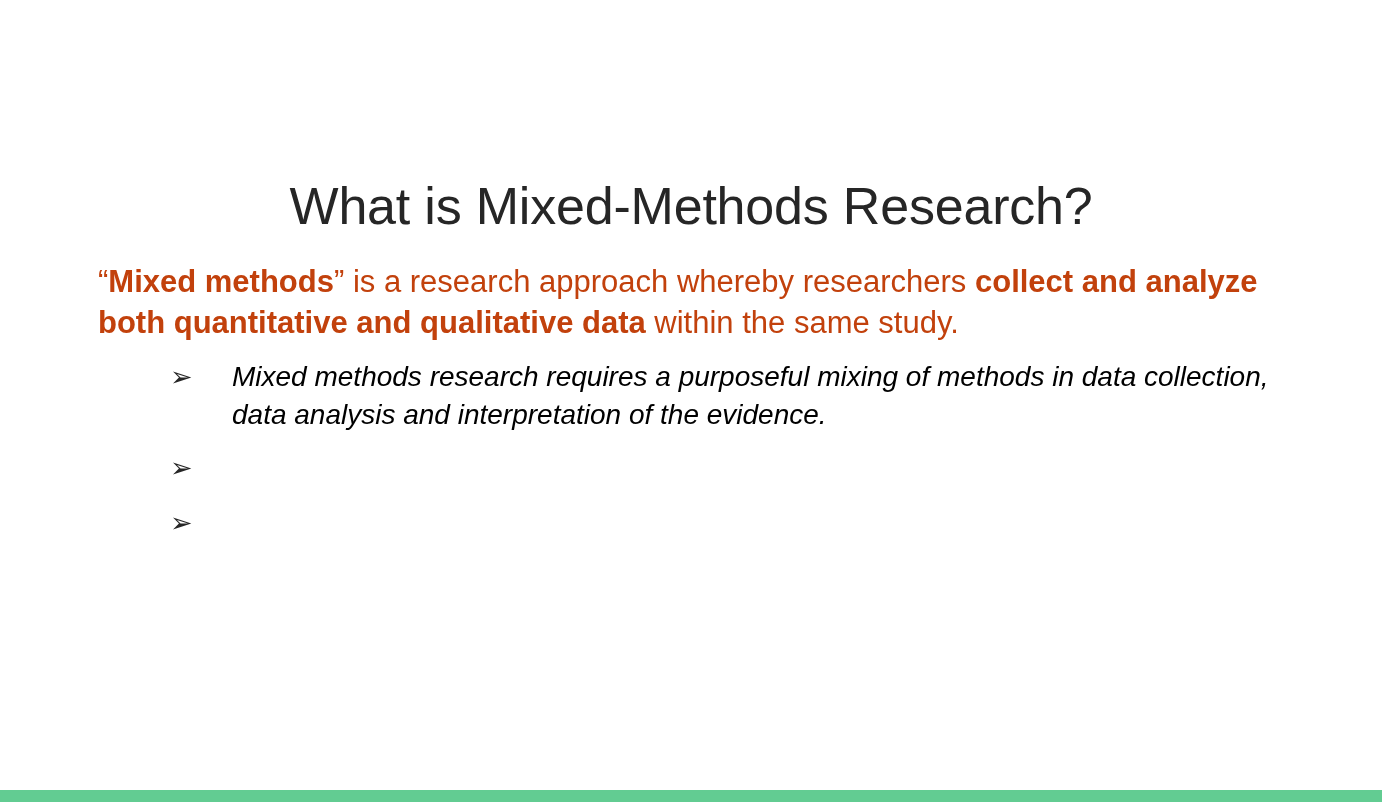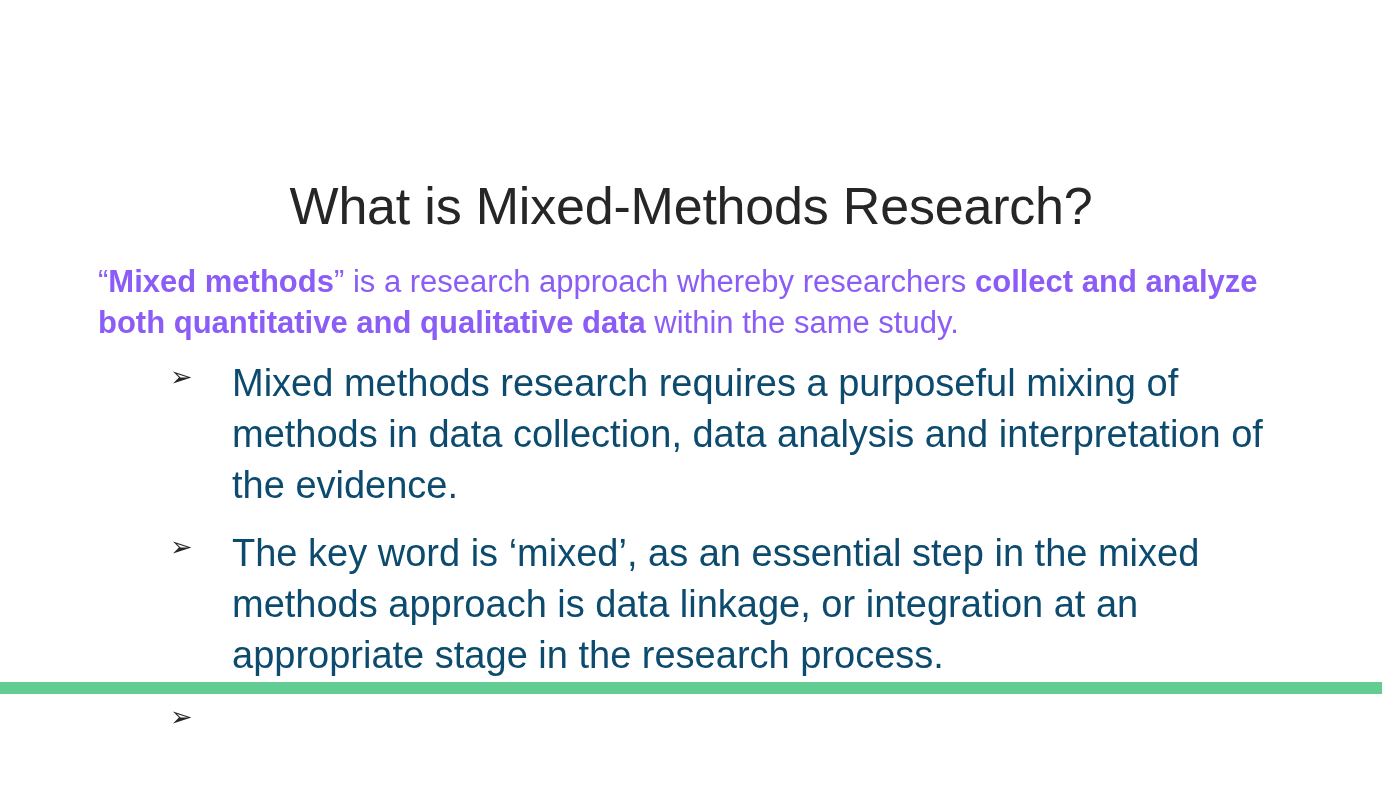--- a/index.html
+++ b/index.html
@@ -11,21 +11,21 @@
     height: 802px;
     background: #ffffff;
     font-family: "Liberation Sans", sans-serif;
     color: #262626;
     overflow: hidden;
     position: relative;
   }
   .slide {
     position: relative;
     width: 1382px;
-    height: 694px;
+    height: 802px;
     box-sizing: border-box;
   }
   .slide-title {
     position: absolute;
     top: 142px;
     left: 0;
     width: 100%;
     text-align: center;
     font-size: 52px;
     font-weight: 400;
@@ -35,21 +35,21 @@
   }
   .body-block {
     position: absolute;
     top: 262px;
     left: 98px;
     width: 1190px;
   }
   .lead {
     font-size: 31px;
     line-height: 1.32;
-    color: #8b5cf6;
+    color: #c2410c;
     margin: 0 0 14px 0;
   }
   .lead b {
     font-weight: 700;
   }
   .bullets {
     list-style: none;
     margin: 0;
     padding: 0;
   }
@@ -66,24 +66,25 @@
     width: 62px;
     margin-left: 72px;
     font-size: 27px;
     line-height: 1.38;
     color: #262626;
     text-align: left;
     padding-top: 1px;
   }
   .bullet-text {
     flex: 1 1 auto;
-    font-size: 38px;
+    font-size: 28px;
     line-height: 1.35;
-    color: #0c4a6e;
+    color: #000000;
     max-width: 1040px;
+    font-style: italic;
   }
   .footer-bar {
     position: absolute;
     left: 0;
     bottom: 0;
     width: 100%;
     height: 12px;
   }
 </style>
 </head>
@@ -97,21 +98,20 @@
 
     <p class="lead"><span>“</span><b>Mixed methods</b><span>”</span><span> is a research approach whereby researchers </span><b>collect and analyze both quantitative and qualitative data</b><span> within the same study.</span></p>
 
     <ul class="bullets">
       <li class="bullet">
         <span class="bullet-marker">➢</span>
         <span class="bullet-text">Mixed methods research requires a purposeful mixing of methods in data collection, data analysis and interpretation of the evidence.</span>
       </li>
       <li class="bullet">
         <span class="bullet-marker">➢</span>
-        <span class="bullet-text">The key word is ‘mixed’, as an essential step in the mixed methods approach is data linkage, or integration at an appropriate stage in the research process.</span>
       </li>
       <li class="bullet">
         <span class="bullet-marker">➢</span>
       </li>
     </ul>
 
   </div>
 
   <div class="footer-bar" style="background: rgb(98, 204, 146);"></div>
 

